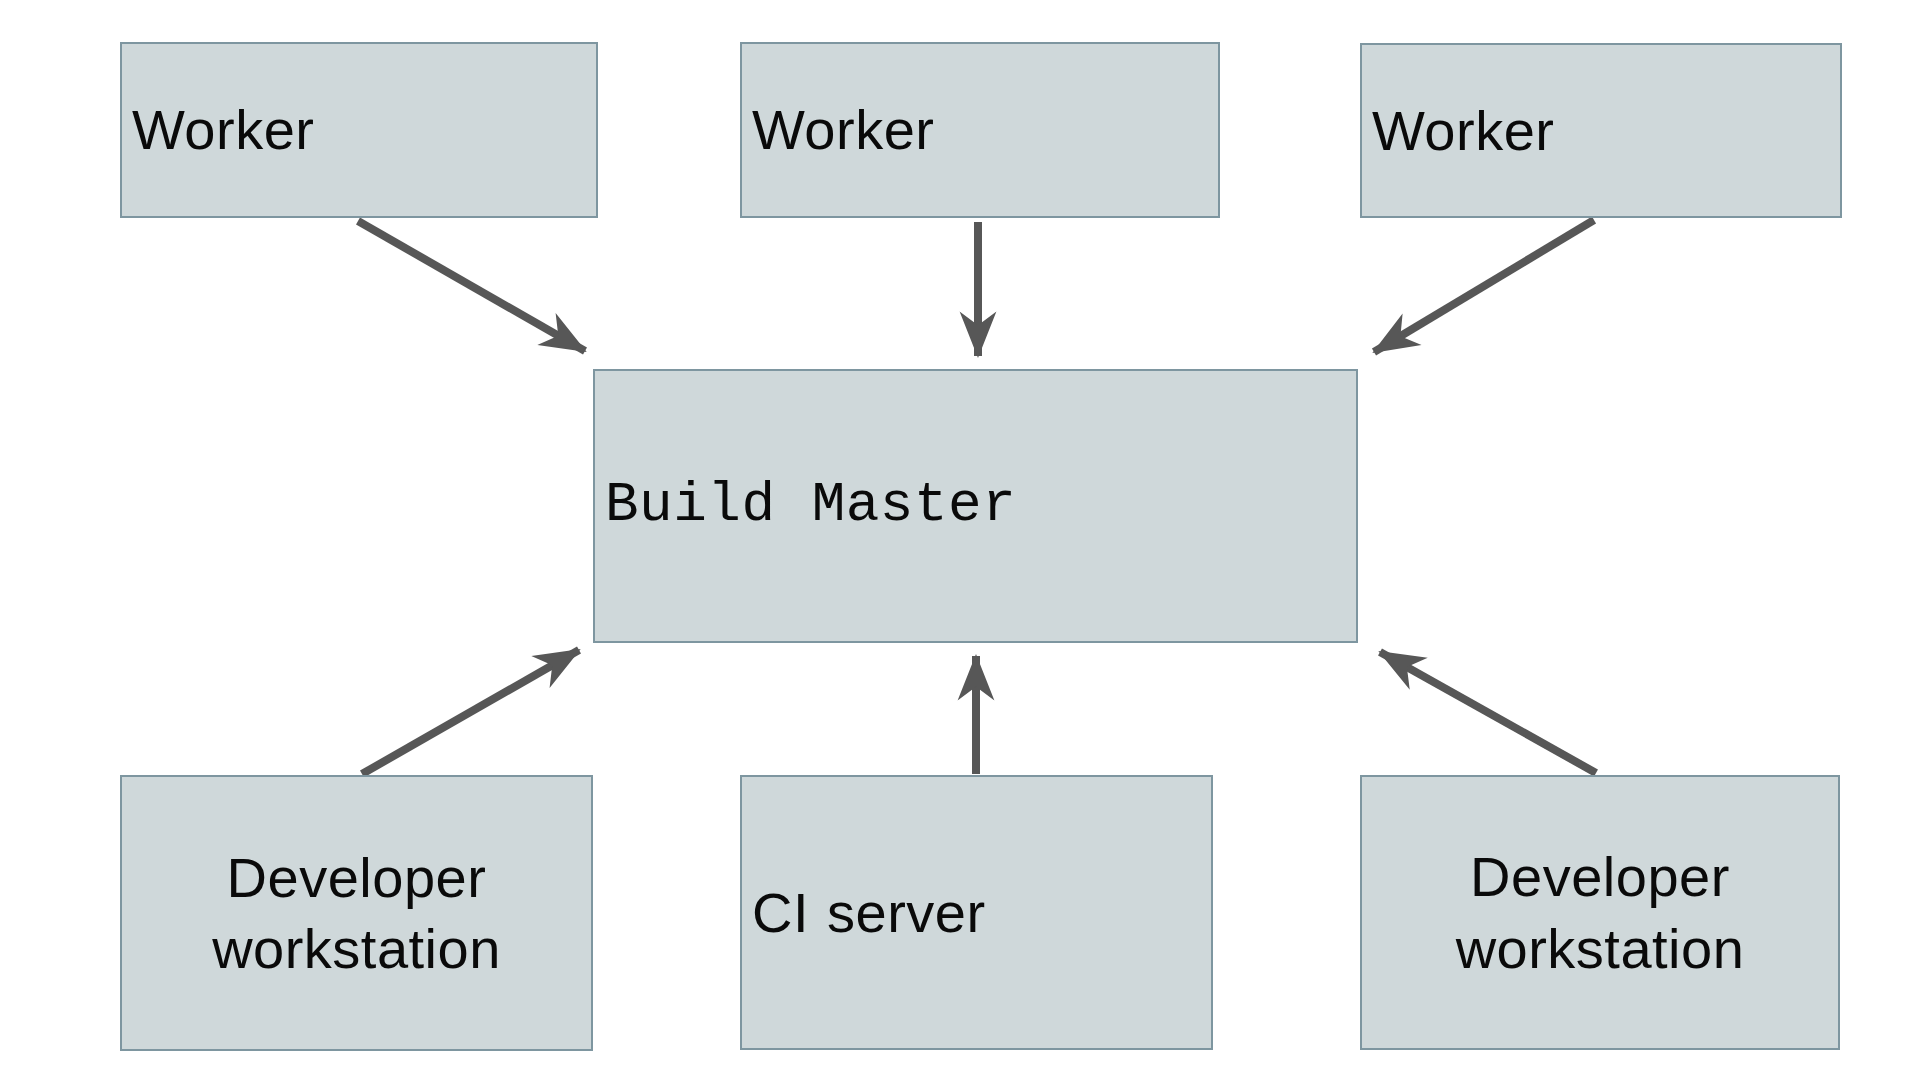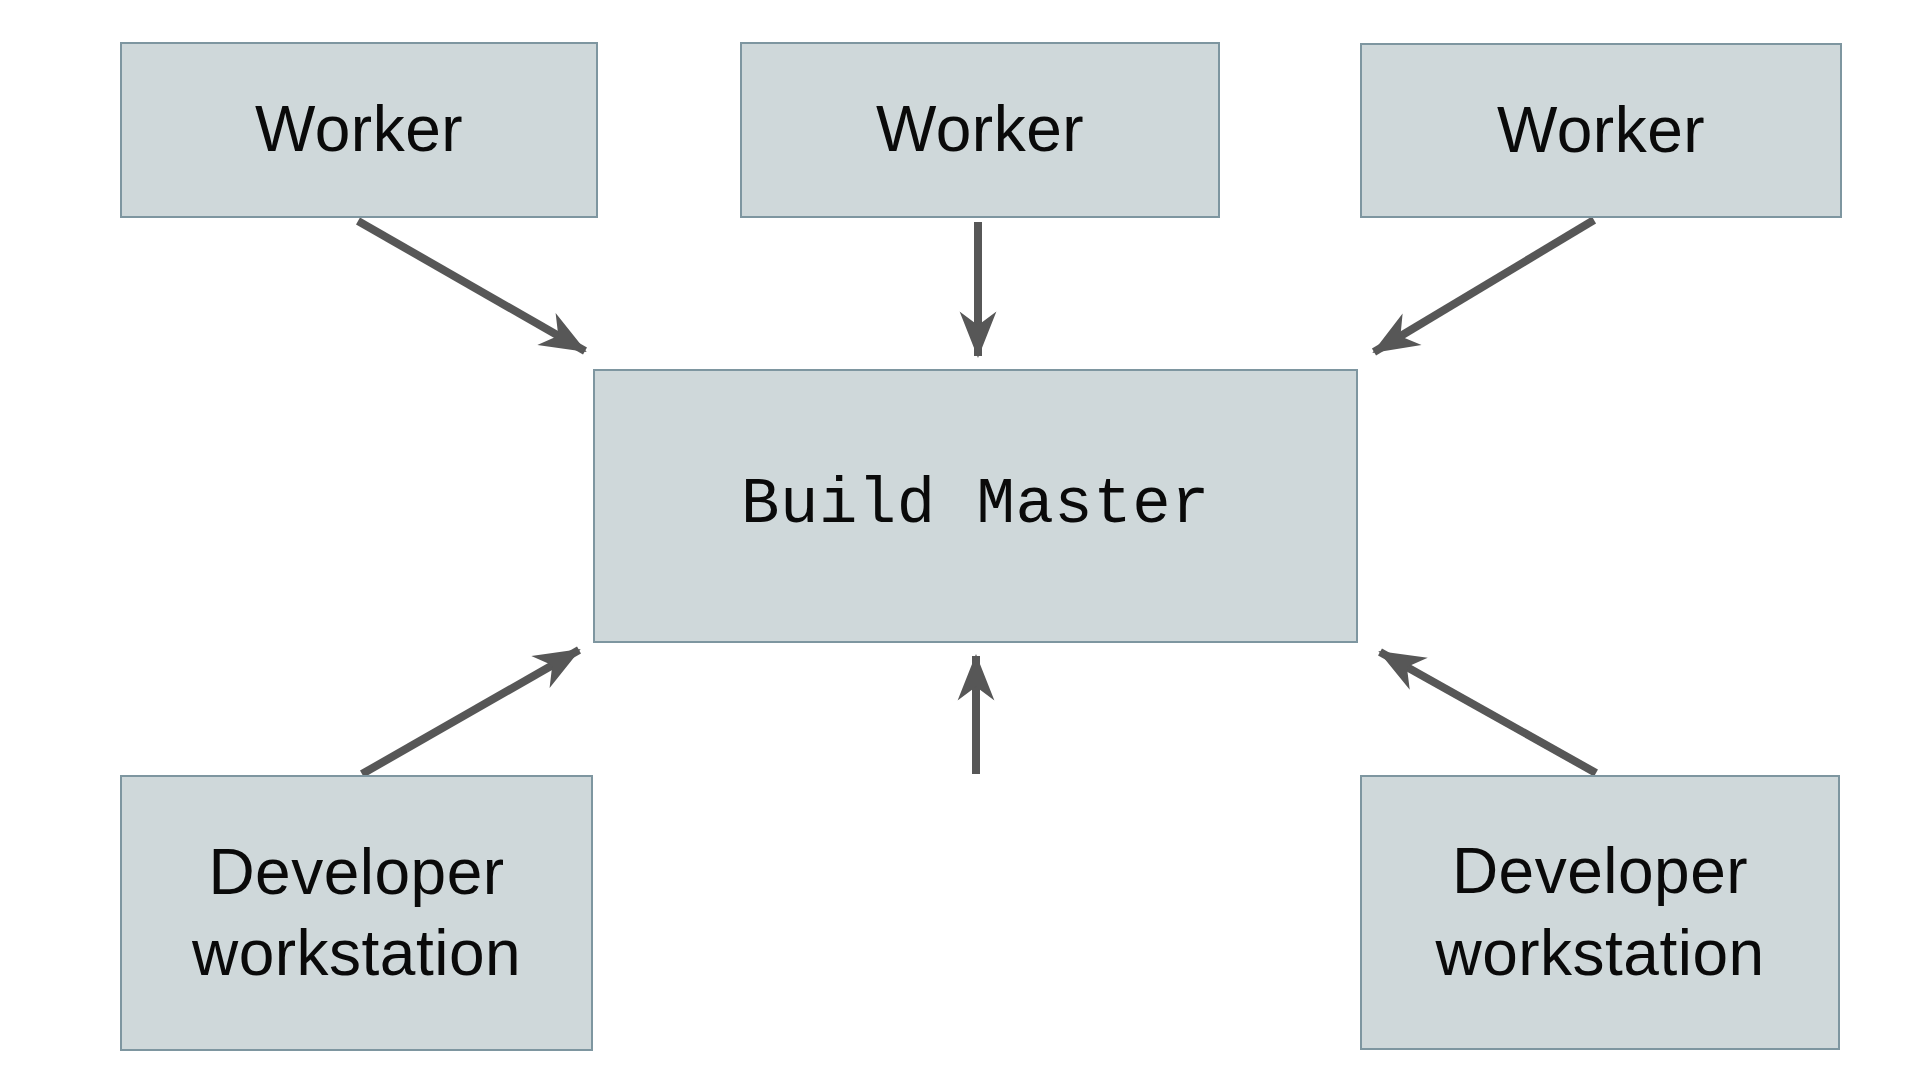--- a/index.html
+++ b/index.html
@@ -21,24 +21,24 @@
     background:var(--bg);
     overflow:hidden;
   }
   .node{
     position:absolute;
     box-sizing:border-box;
     background:var(--node-fill);
     border:2px solid var(--node-border);
     display:flex;
     align-items:center;
-    justify-content:center;
+    justify-content:flex-start;
     text-align:center;
     color:var(--text);
-    font-size:64px;
+    font-size:56px;
     line-height:1.27;
     font-weight:400;
     letter-spacing:0.5px;
   }
   .node .label{
     padding:0 10px;
     word-spacing:2px;
   }
   
   #node-worker-1      {left:120px;  top:42px;  width:478px; height:176px;}
@@ -93,18 +93,21 @@
   </div>
 
   <div class="node" id="node-build-master">
     <span class="label">Build Master</span>
   </div>
 
   <div class="node" id="node-dev-left">
     <span class="label">Developer workstation</span>
   </div>
 
+  <div class="node" id="node-ci-server">
+    <span class="label">CI server</span>
+  </div>
 
   <div class="node" id="node-dev-right">
     <span class="label">Developer workstation</span>
   </div>
 
 </div>
 
 </body></html>

